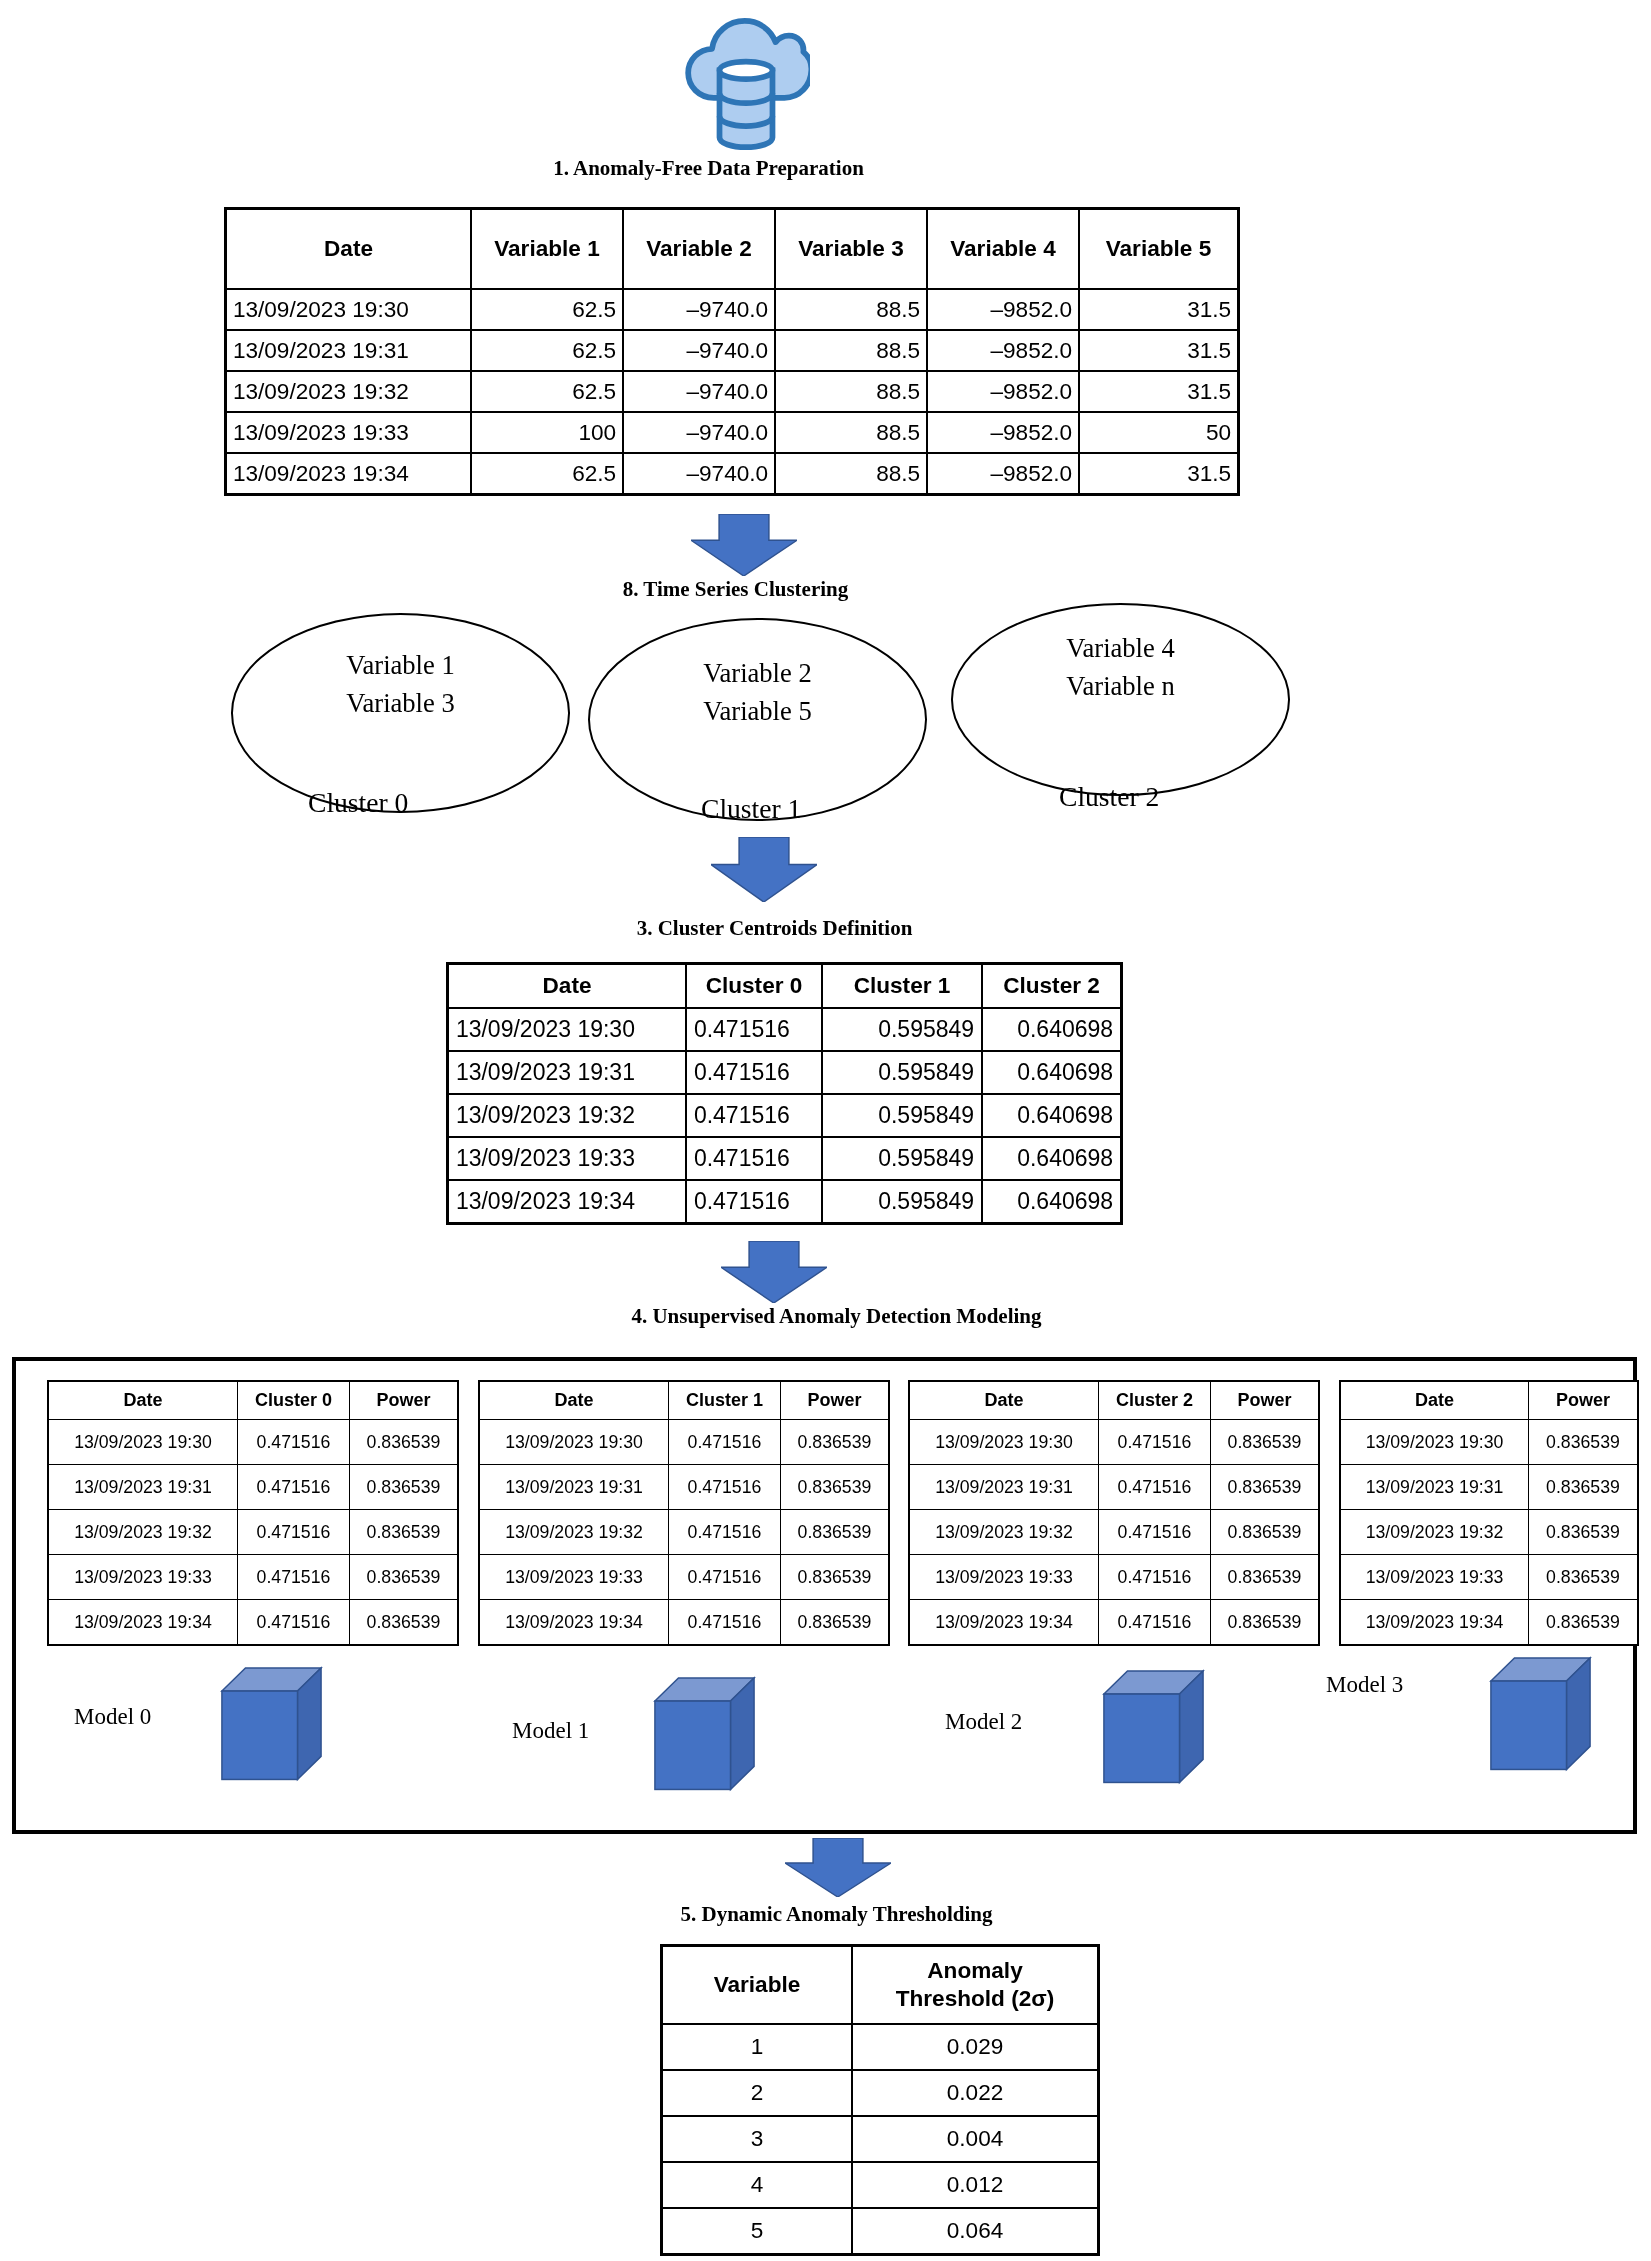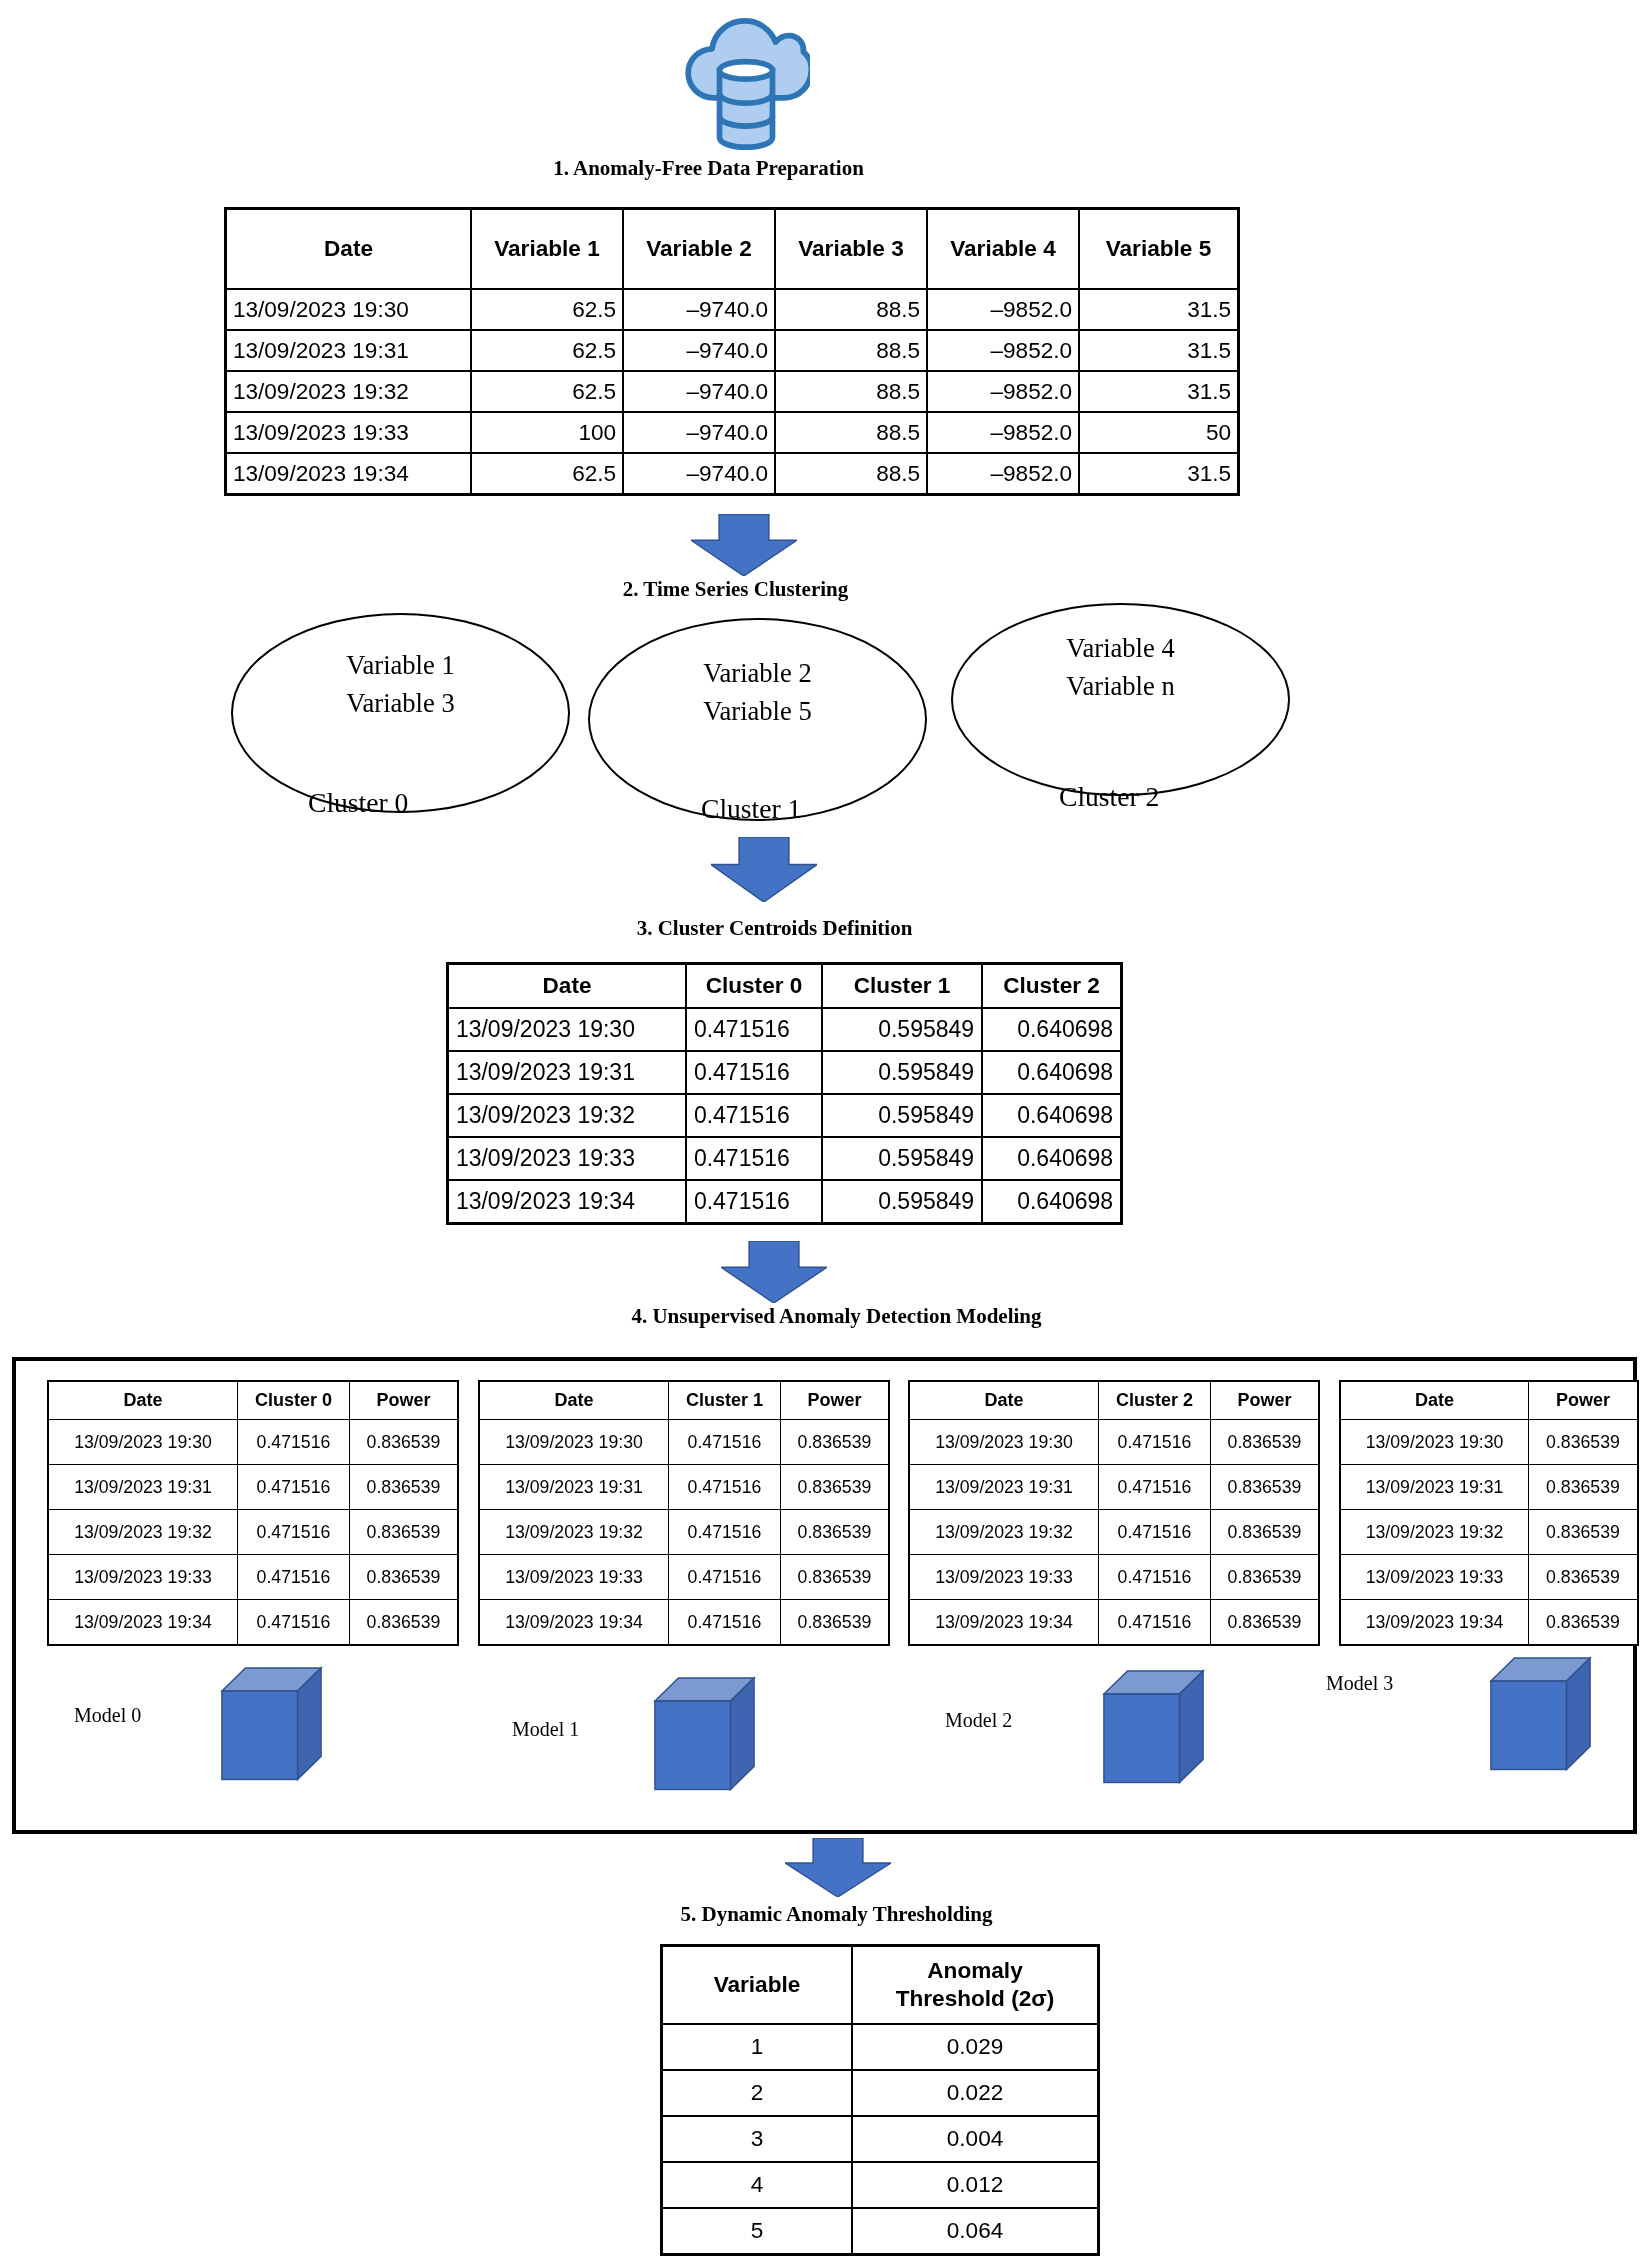--- a/index.html
+++ b/index.html
@@ -53,21 +53,21 @@
   .ellipse{position:absolute;width:335px;height:165px;border:2px solid #000;border-radius:50%;
            display:flex;flex-direction:column;align-items:center;justify-content:flex-start;background:#fff;}
   .ellipse .vline{font-family:"Liberation Serif",serif;font-size:26.6px;line-height:38px;}
   #e0{left:231px;top:613px;padding-top:30.5px;}
   #e1{left:588px;top:618px;padding-top:34px;}
   #e2{left:951px;top:603px;padding-top:23.6px;}
   .cluster-label{position:absolute;font-family:"Liberation Serif",serif;font-size:27.6px;white-space:nowrap;}
 
   
   #model-box{left:12.3px;top:1357px;width:1625px;height:477px;border:4.4px solid #000;box-sizing:border-box;background:transparent;}
-  .model-label{position:absolute;font-family:"Liberation Serif",serif;font-size:20px;white-space:nowrap;}
+  .model-label{position:absolute;font-family:"Liberation Serif",serif;font-size:23px;white-space:nowrap;}
 </style>
 </head>
 <body>
 
 <svg class="abs" style="left:682px;top:4.9px;" width="128" height="148" viewBox="0 0 290 335">
   <path d="M72,210 C38,210 14,184 14,154 C14,124 38,100 68,99 C73,62 105,36 142,36 C174,36 201,55 212,84 C219,75 230,69 242,69 C263,69 277,86 275,106 C287,116 294,131 293,148 C292,182 266,210 232,210 Z" fill="#AECDF0" stroke="#2E75B6" stroke-width="13" stroke-linejoin="round"></path>
   <path d="M85,148 L85,300 C85,313 112,322 145,322 C178,322 205,313 205,300 L205,148 Z" fill="#AECDF0" stroke="#2E75B6" stroke-width="13"></path>
   <path d="M85,200 C85,213 112,222 145,222 C178,222 205,213 205,200" fill="none" stroke="#2E75B6" stroke-width="13"></path>
   <path d="M85,252 C85,265 112,274 145,274 C178,274 205,265 205,252" fill="none" stroke="#2E75B6" stroke-width="13"></path>
   <ellipse cx="145" cy="148" rx="60" ry="20" fill="#ffffff" stroke="#2E75B6" stroke-width="13"></ellipse>
@@ -127,21 +127,21 @@
         <td class="c4">–9852.0</td>
         <td class="c5">31.5</td>
       </tr>
     </tbody>
   </table>
 
 <svg class="abs" style="left:691px;top:514px;" width="106" height="62" viewBox="0 0 215 130" preserveAspectRatio="none">
   <polygon points="57,0 158,0 158,55 215,55 107,130 0,55 57,55" fill="#4472C4" stroke="#2F528F" stroke-width="3"></polygon>
 </svg>
 
-<div class="title" style="left:342px;top:577px;width:787px;">2. Time Series Clustering</div>
+<div class="title" style="left:342px;top:577px;width:787px;">8. Time Series Clustering</div>
 
 <div class="ellipse" id="e0">
   <div class="vline">Variable 1</div>
   <div class="vline">Variable 3</div>
 </div>
 <div class="ellipse" id="e1">
   <div class="vline">Variable 2</div>
   <div class="vline">Variable 5</div>
 </div>
 <div class="ellipse" id="e2">

